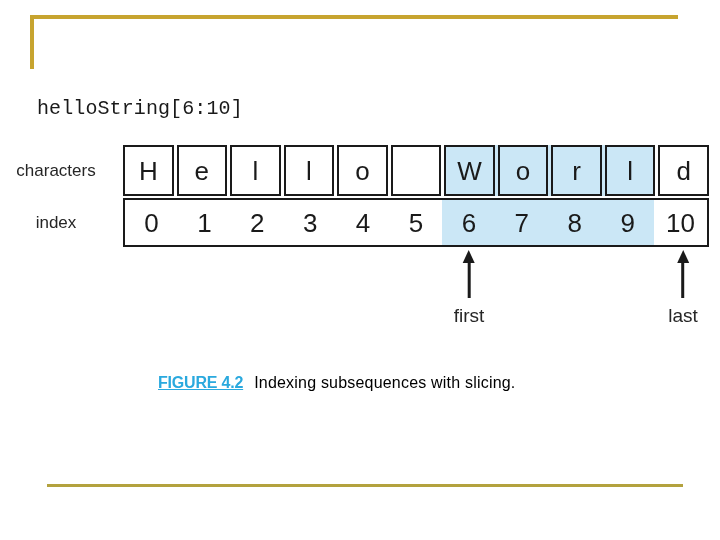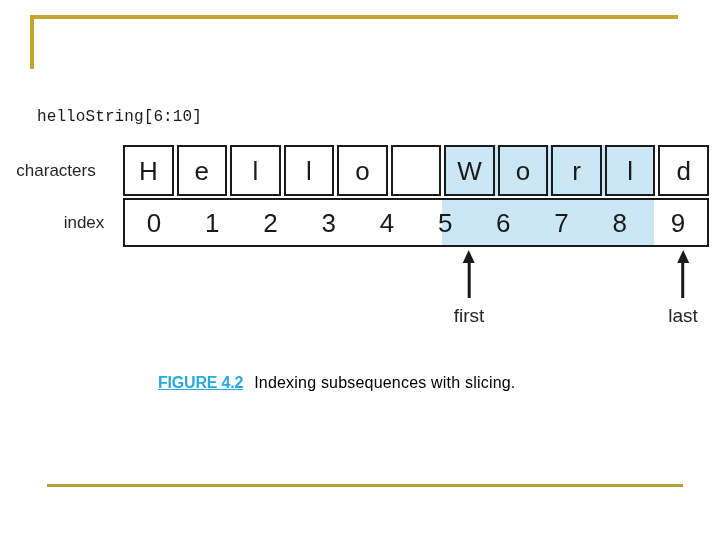--- a/index.html
+++ b/index.html
@@ -23,38 +23,38 @@
   .accent-v {
     position: absolute;
     left: 30px; top: 15px;
     width: 4px; height: 54px;
     background: var(--gold, #C7A42F);
   }
 
   
   .code {
     position: absolute;
-    left: 37px; top: 104px;
+    left: 37px; top: 96px;
     font-family: "Liberation Mono", "DejaVu Sans Mono", monospace;
-    font-size: 16px;
+    font-size: 20px;
     line-height: 26px;
     letter-spacing: 0.1px;
     color: var(--ink, #1a1a1a);
   }
 
   
   .row-label {
     position: absolute;
     left: 0; width: 112px;
     text-align: center;
     font-size: 17px;
     color: #262626;
   }
   .row-label.characters { top: 145px; height: 51px; line-height: 51px; }
-  .row-label.index      { top: 198px; height: 49px; line-height: 49px; padding-left: 28px; }
+  .row-label.index      { top: 198px; height: 49px; line-height: 49px; }
 
   
   .char-row {
     position: absolute;
     left: 123px; top: 145px;
     width: 586px; height: 51px;
     display: flex;
     gap: 3px;
     box-sizing: border-box;
   }
@@ -199,20 +199,21 @@
   <div class="index-slot">0</div>
       <div class="index-slot">1</div>
       <div class="index-slot">2</div>
       <div class="index-slot">3</div>
       <div class="index-slot">4</div>
       <div class="index-slot">5</div>
       <div class="index-slot">6</div>
       <div class="index-slot">7</div>
       <div class="index-slot">8</div>
       <div class="index-slot">9</div>
+      <div class="index-slot">10</div>
     </div>
 
   <div class="pointer first">
     <div class="arrow-head"></div>
     <div class="arrow-stem"></div>
     <div class="pointer-label">first</div>
   </div>
 
   <div class="pointer last">
     <div class="arrow-head"></div>

